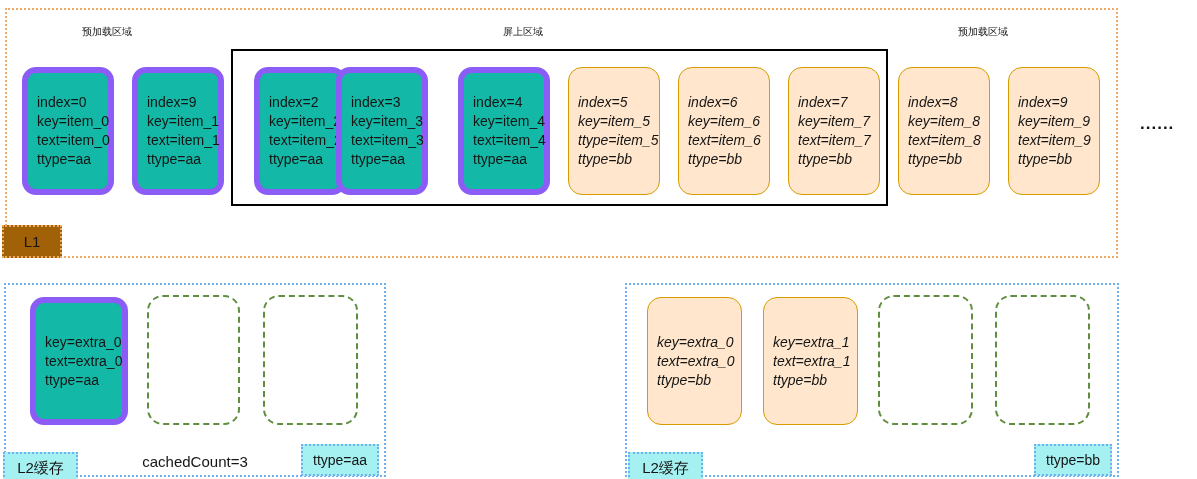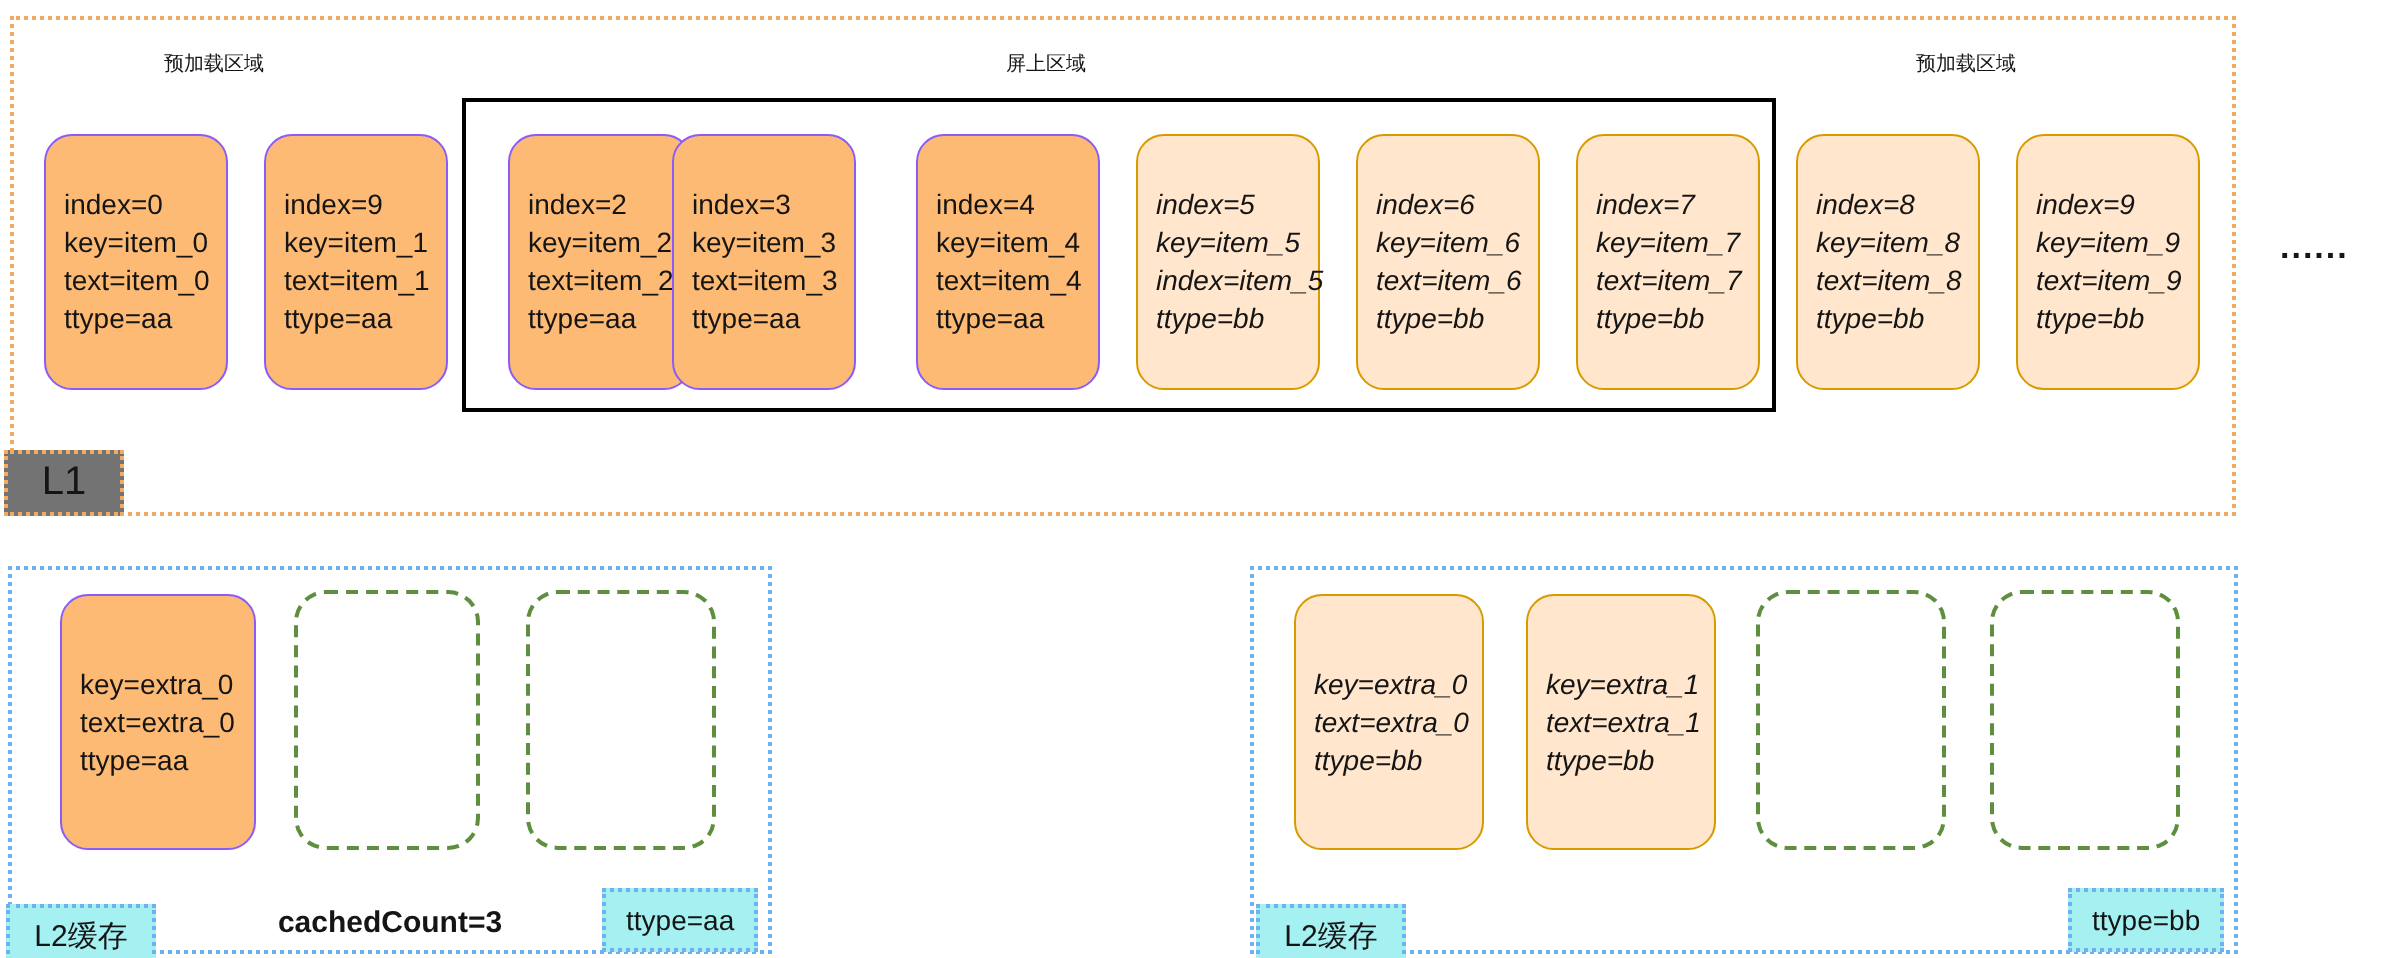--- a/index.html
+++ b/index.html
@@ -18,45 +18,45 @@
   .onscreen-rect {
     position:absolute; left:231px; top:49px; width:657px; height:157px;
     border:2px solid #000000; box-sizing:border-box;
   }
   .card {
     position:absolute; top:67px; width:92px; height:128px;
     border-radius:14px; box-sizing:border-box;
     display:flex; flex-direction:column; justify-content:center;
     padding-left:9px; font-size:14px; line-height:19px; white-space:nowrap;
   }
-  .card.blue   { background:#fdba74; border:1px solid #8b5cf6; }
+  .card.blue   { background:#14b8a6; border:6px solid #8b5cf6; }
   .card.orange { background:#ffe6cc; border:1px solid #d79b00;font-style:italic; }
   .l1-tab {
     position:absolute; left:2px; top:225px; width:60px; height:33px;
-    background:#737373; border:2px dotted #f2a964; box-sizing:border-box;
-    display:flex; align-items:center; justify-content:center; font-size:20px;
+    background:#a16207; border:2px dotted #f2a964; box-sizing:border-box;
+    display:flex; align-items:center; justify-content:center; font-size:15px;
   }
   .dots { position:absolute; left:1140px; top:114px; font-size:17px; font-weight:bold; letter-spacing:1px; }
 
   
   .l2-box {
     position:absolute; top:283px; height:194px;
     border:2px dotted #6fb0f0; box-sizing:border-box; background:#ffffff;
   }
   .slot {
     position:absolute; top:295px; height:130px;
     border:2.5px dashed #5e8e3e; border-radius:16px; box-sizing:border-box;
     background:transparent;
   }
   .l2-tab {
     position:absolute; top:452px; height:33px;
     background:#a5f0f0; border:2px dotted #6fb0f0; box-sizing:border-box;
     display:flex; align-items:center; justify-content:center; font-size:15px;
   }
-  .count-label { position:absolute; top:453px; font-weight:bold; font-size:15px; text-align:center; }
+  .count-label { position:absolute; top:453px; font-weight:normal; font-size:15px; text-align:center; }
   .type-badge {
     position:absolute; top:444px; height:32px;
     background:#a5f0f0; border:2px dotted #6fb0f0; box-sizing:border-box;
     display:flex; align-items:center; justify-content:center;
     font-size:14px; padding:0 10px; white-space:nowrap;
   }
 </style>
 </head>
 <body>
 
@@ -96,21 +96,21 @@
     </div>
   <div class="card blue" style="left:458px">
       <div>index=4</div>
       <div>key=item_4</div>
       <div>text=item_4</div>
       <div>ttype=aa</div>
     </div>
   <div class="card orange" style="left:568px">
       <div>index=5</div>
       <div>key=item_5</div>
-      <div>index=item_5</div>
+      <div>ttype=item_5</div>
       <div>ttype=bb</div>
     </div>
   <div class="card orange" style="left:678px">
       <div>index=6</div>
       <div>key=item_6</div>
       <div>text=item_6</div>
       <div>ttype=bb</div>
     </div>
   <div class="card orange" style="left:788px">
       <div>index=7</div>

